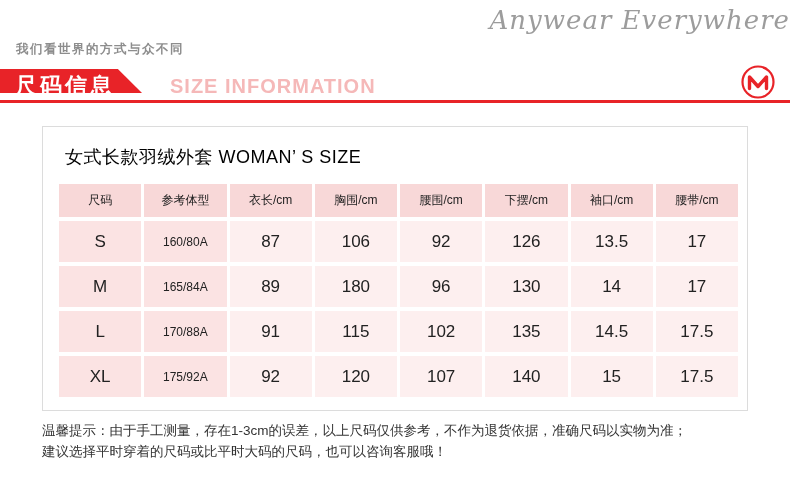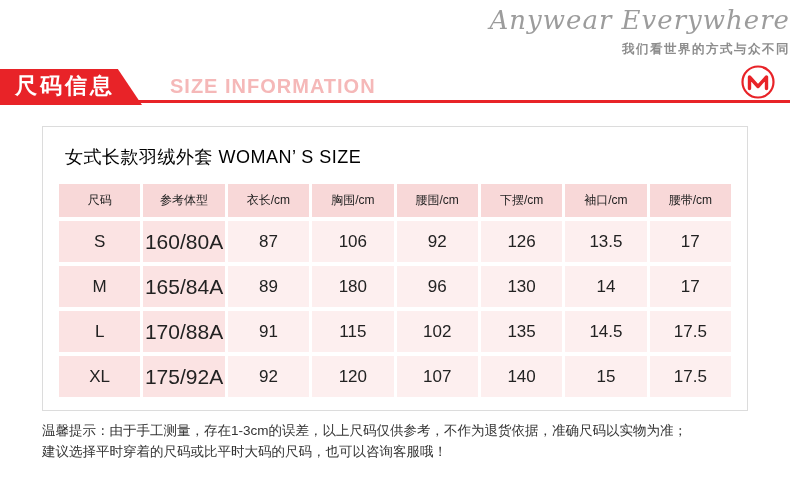--- a/index.html
+++ b/index.html
@@ -8,66 +8,66 @@
     font-family:"Liberation Sans","DejaVu Sans",sans-serif;
   }
 
   
   .brand-title{
     padding-top:5px; text-align:right;
     font-family:"DejaVu Serif","Liberation Serif",serif;
     font-style:italic; font-size:26px; color:#9c9c9c; letter-spacing:1px;
   }
   .brand-slogan{
-    margin-top:6px; text-align:right;
+    margin-top:6px; text-align:left;
     font-size:12.5px; color:#8d8d8d; letter-spacing:1.5px; font-weight:600;padding-left:16px;
   }
 
   
   .banner{ position:relative; margin-top:11px; height:34px; }
   .banner-underline{
     position:absolute; left:0; right:0; bottom:0; height:3px; background:#e82328;
   }
   .banner-flag{
-    position:absolute; left:0; top:0; height:36px; width:142px; background:#e82328;
+    position:absolute; left:0; top:0; height:24px; width:142px; background:#e82328;
     clip-path:polygon(0 0, 83% 0, 100% 100%, 0 100%);
   }
   .banner-flag span{
     display:block; line-height:33px; padding-left:15px;
     color:#ffffff; font-size:22px; font-weight:bold; letter-spacing:3px;
   }
   .banner-en{
     position:absolute; left:158px; top:0; line-height:34px;
     font-size:20px; color:#f5b8b8; letter-spacing:1px; font-weight:600;margin-left:12px;
   }
   .banner-logo{
     position:absolute; right:13px; top:-5px; width:38px; height:38px;
   }
 
   
   .panel{
     margin:23px 42px 0 42px; border:1px solid #dcdcdc;
-    padding:13px 13px 9px 13px; background:#ffffff;
+    padding:13px 6px 9px 13px; background:#ffffff;
   }
   .panel-title{
     font-size:18px; color:#000000; font-weight:normal;
     margin:5px 0 11px 9px; letter-spacing:0.5px;
   }
   table.size-table{
     width:100%; border-collapse:separate; border-spacing:3px 4px; table-layout:fixed;
   }
   .size-table th{
     background:#f8d8d8; height:33px; font-weight:normal;
     font-size:12px; color:#222222;
   }
   .size-table td{
     height:41px; text-align:center; font-size:17px; color:#222222;
   }
   .size-table td.col-label{ background:#fbe3e3; }
-  .size-table td.col-type{ background:#fbe3e3; font-size:21px; }
+  .size-table td.col-type{ background:#fbe3e3; font-size:12px; }
   .size-table td.col-val{ background:#fdefef;margin-left:32px; }
 
   
   .note{
     margin:10px 42px 0 42px; font-size:13.5px; color:#333333; line-height:1.55;
   }
 </style>
 </head>
 <body>
 

